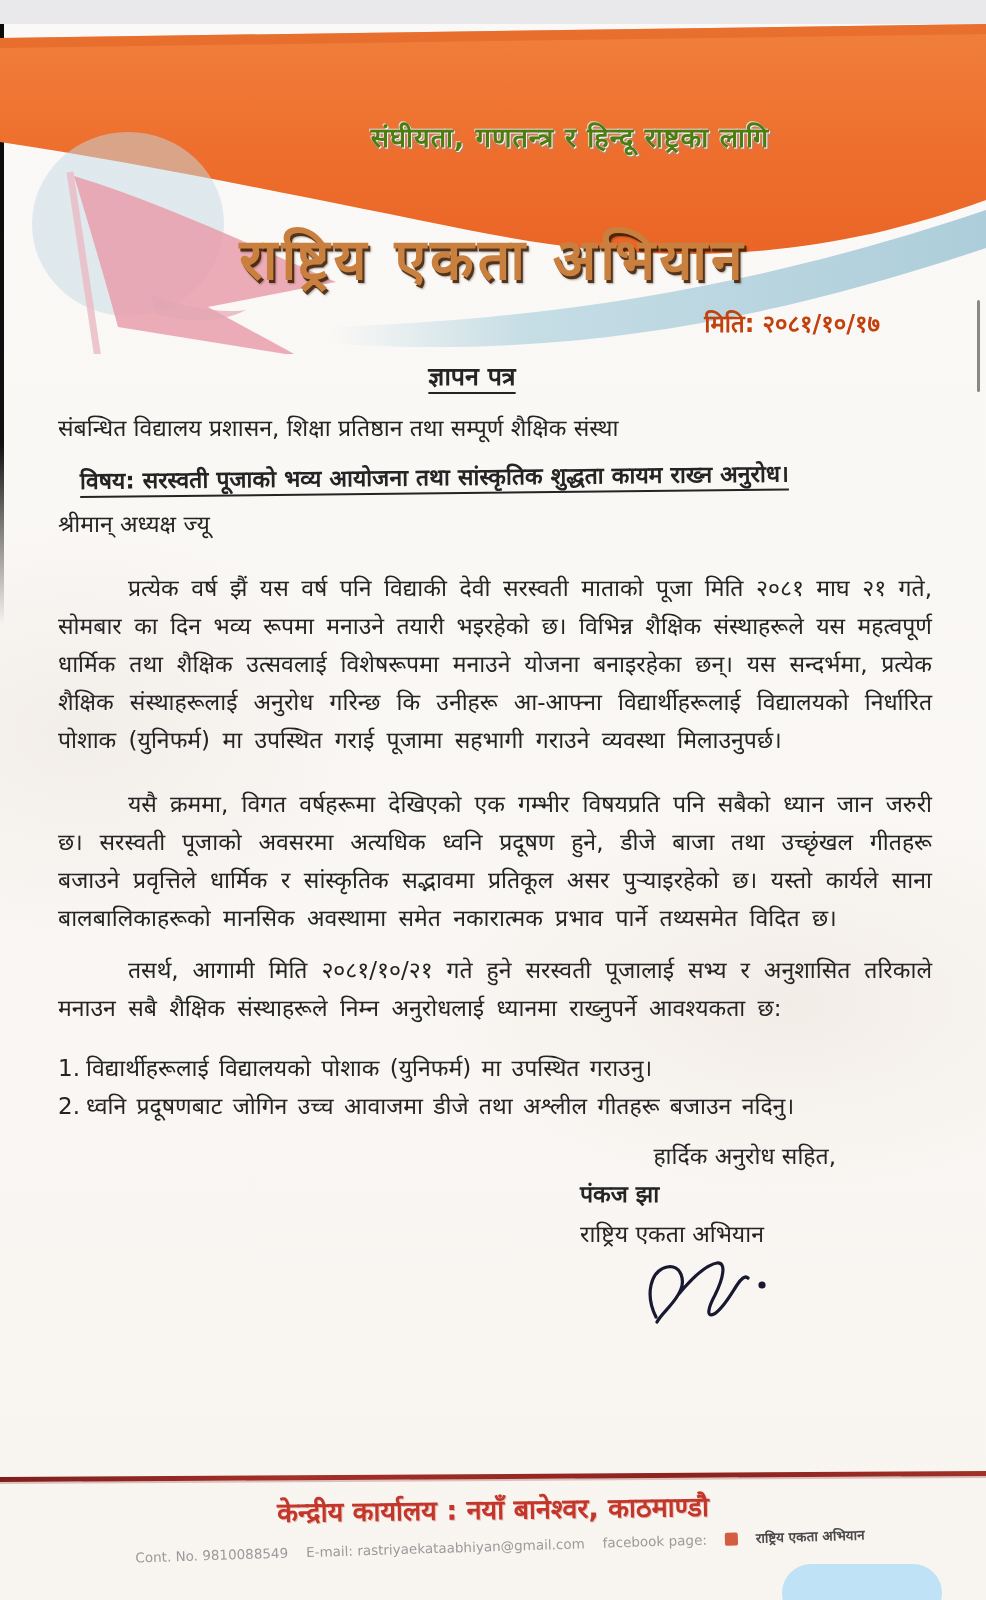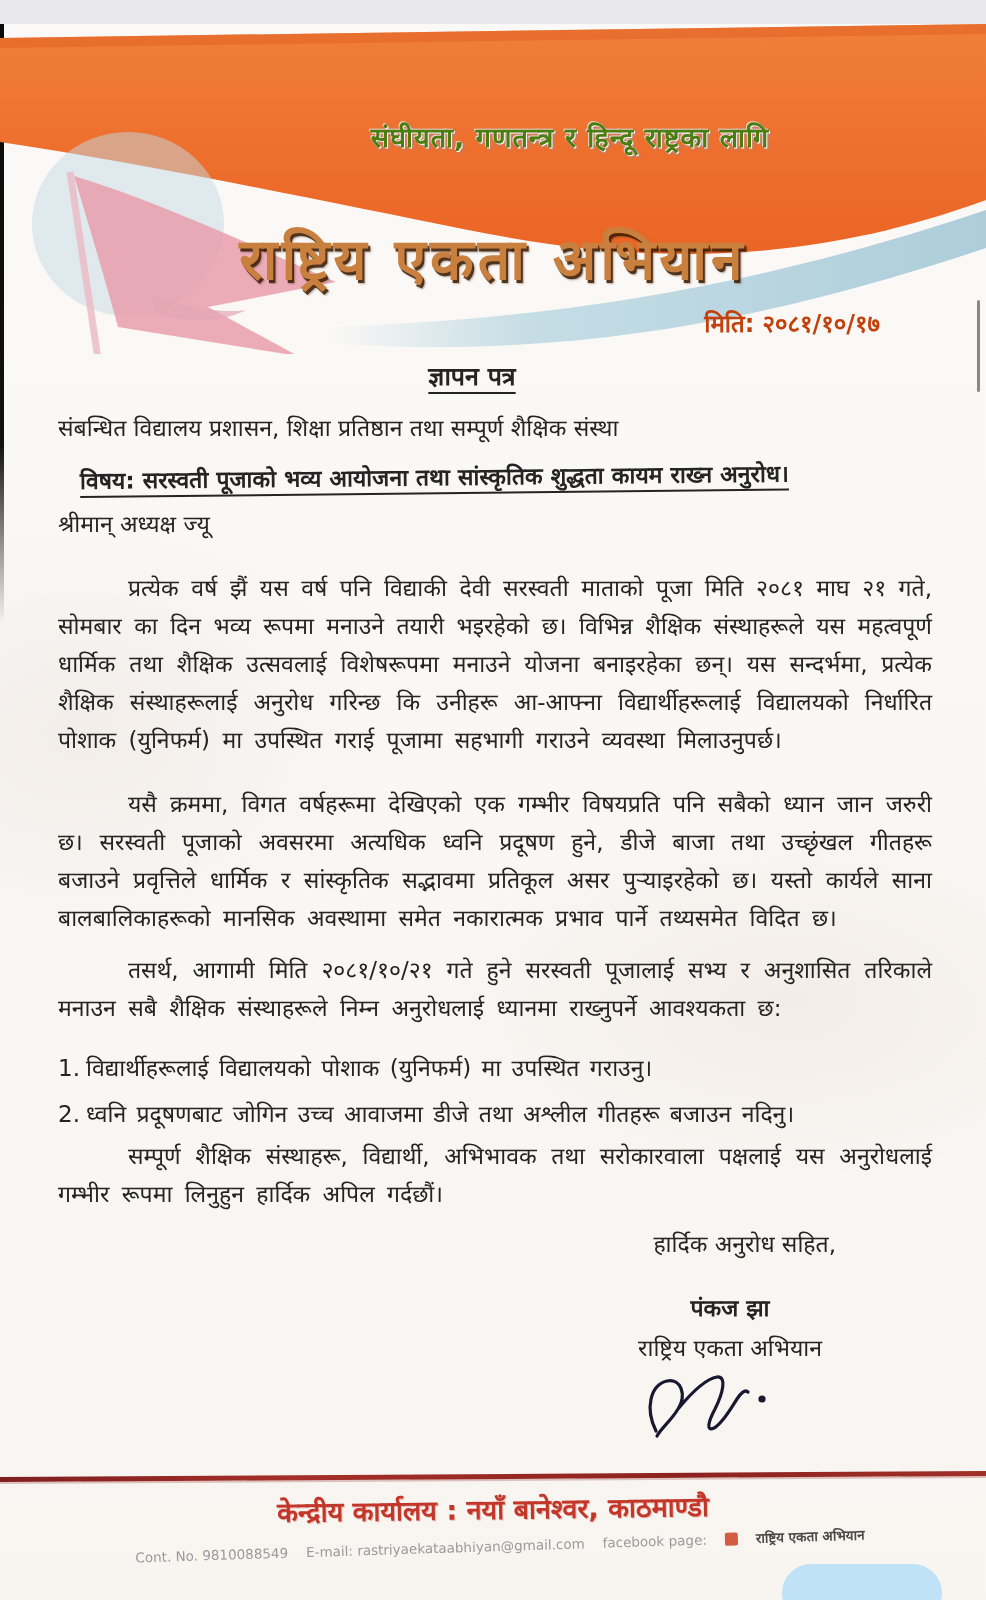--- a/index.html
+++ b/index.html
@@ -64,27 +64,26 @@
   .subject span {
     text-decoration:underline; text-underline-offset:7px; text-decoration-thickness:2px;
   }
   .salutation { margin-top:5px; }
   .para {
     margin-top:26px; text-align:justify; text-indent:70px;
     word-spacing:5px;
   }
   .para.tight { margin-top:14px; }
   .req-list { margin-top:22px; list-style:none; }
-  .req-list .item { margin-top:8px; word-spacing:3px; }
+  .req-list .item { margin-top:0; word-spacing:3px; }
   .item .num { display:inline-block; min-width:28px; }
   .closing { margin-top:4px; }
   .regards { margin-top:12px; text-align:right; padding-right:96px; }
   .sign-block {
-    margin-top:26px; margin-left:auto; margin-right:52px; width:300px;
-    text-align:center;
+    margin-left:auto; margin-right:52px; width:300px;
   }
   .sign-name { font-weight:600; }
   .sign-role { margin-top:2px; }
   .sign-org { margin-top:2px; }
   .signature-svg { margin-top:4px; margin-left:60px; display:block; }
   .divider {
     position:absolute; left:0; top:1474px; width:986px; height:5px;
     background:linear-gradient(90deg,#7e1f1f,#a43028 30%,#8c221f 70%,#a03028);
     transform:rotate(-0.35deg);
     box-shadow:0 2px 0 rgba(140,30,30,.25);
@@ -158,21 +157,20 @@
 
   <div class="para">प्रत्येक वर्ष झैं यस वर्ष पनि विद्याकी देवी सरस्वती माताको पूजा मिति २०८१ माघ २१ गते, सोमबार का दिन भव्य रूपमा मनाउने तयारी भइरहेको छ। विभिन्न शैक्षिक संस्थाहरूले यस महत्वपूर्ण धार्मिक तथा शैक्षिक उत्सवलाई विशेषरूपमा मनाउने योजना बनाइरहेका छन्। यस सन्दर्भमा, प्रत्येक शैक्षिक संस्थाहरूलाई अनुरोध गरिन्छ कि उनीहरू आ-आफ्ना विद्यार्थीहरूलाई विद्यालयको निर्धारित पोशाक (युनिफर्म) मा उपस्थित गराई पूजामा सहभागी गराउने व्यवस्था मिलाउनुपर्छ।</div>
   <div class="para">यसै क्रममा, विगत वर्षहरूमा देखिएको एक गम्भीर विषयप्रति पनि सबैको ध्यान जान जरुरी छ। सरस्वती पूजाको अवसरमा अत्यधिक ध्वनि प्रदूषण हुने, डीजे बाजा तथा उच्छृंखल गीतहरू बजाउने प्रवृत्तिले धार्मिक र सांस्कृतिक सद्भावमा प्रतिकूल असर पुऱ्याइरहेको छ। यस्तो कार्यले साना बालबालिकाहरूको मानसिक अवस्थामा समेत नकारात्मक प्रभाव पार्ने तथ्यसमेत विदित छ।</div>
   <div class="para tight">तसर्थ, आगामी मिति २०८१/१०/२१ गते हुने सरस्वती पूजालाई सभ्य र अनुशासित तरिकाले मनाउन सबै शैक्षिक संस्थाहरूले निम्न अनुरोधलाई ध्यानमा राख्नुपर्ने आवश्यकता छ:</div>
 
   <div class="req-list">
     <div class="item"><span class="num">1.</span><span>विद्यार्थीहरूलाई विद्यालयको पोशाक (युनिफर्म) मा उपस्थित गराउनु।</span></div>
     <div class="item"><span class="num">2.</span><span>ध्वनि प्रदूषणबाट जोगिन उच्च आवाजमा डीजे तथा अश्लील गीतहरू बजाउन नदिनु।</span></div>
   </div>
 
-  <div class="para closing">सम्पूर्ण शैक्षिक संस्थाहरू, विद्यार्थी, अभिभावक तथा सरोकारवाला पक्षलाई यस अनुरोधलाई गम्भीर रूपमा लिनुहुन हार्दिक अपिल गर्दछौं।</div>
   <div class="regards">हार्दिक अनुरोध सहित,</div>
 
   <div class="sign-block">
     <div class="sign-name">पंकज झा</div>
     <div class="sign-org">राष्ट्रिय एकता अभियान</div>
     <svg class="signature-svg" width="135" height="72" viewBox="0 0 135 72">
       <path d="M16,60 C5,38 10,14 27,10 C41,7 47,24 38,38 C31,50 21,57 17,65 M38,38 C52,21 65,8 77,6 C87,5 83,22 75,38 C68,51 66,61 74,57 C83,52 91,37 97,28 M97,28 C101,22 105,18 108,21" stroke="#181830" stroke-width="3.2" fill="none" stroke-linecap="round"></path>
       <circle cx="122" cy="28" r="3.6" fill="#181830"></circle>
     </svg>
   </div>

